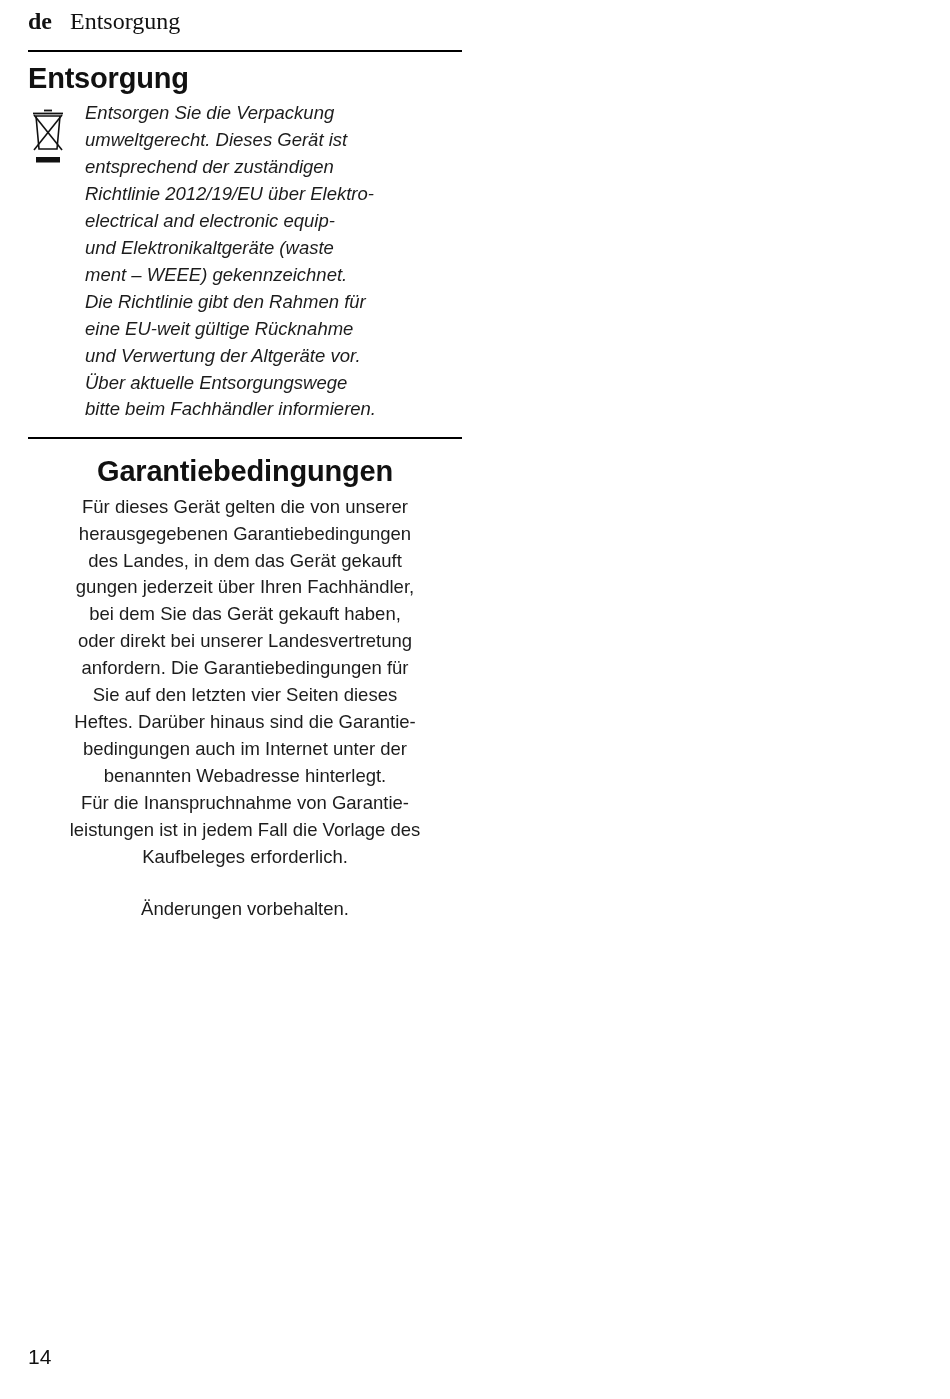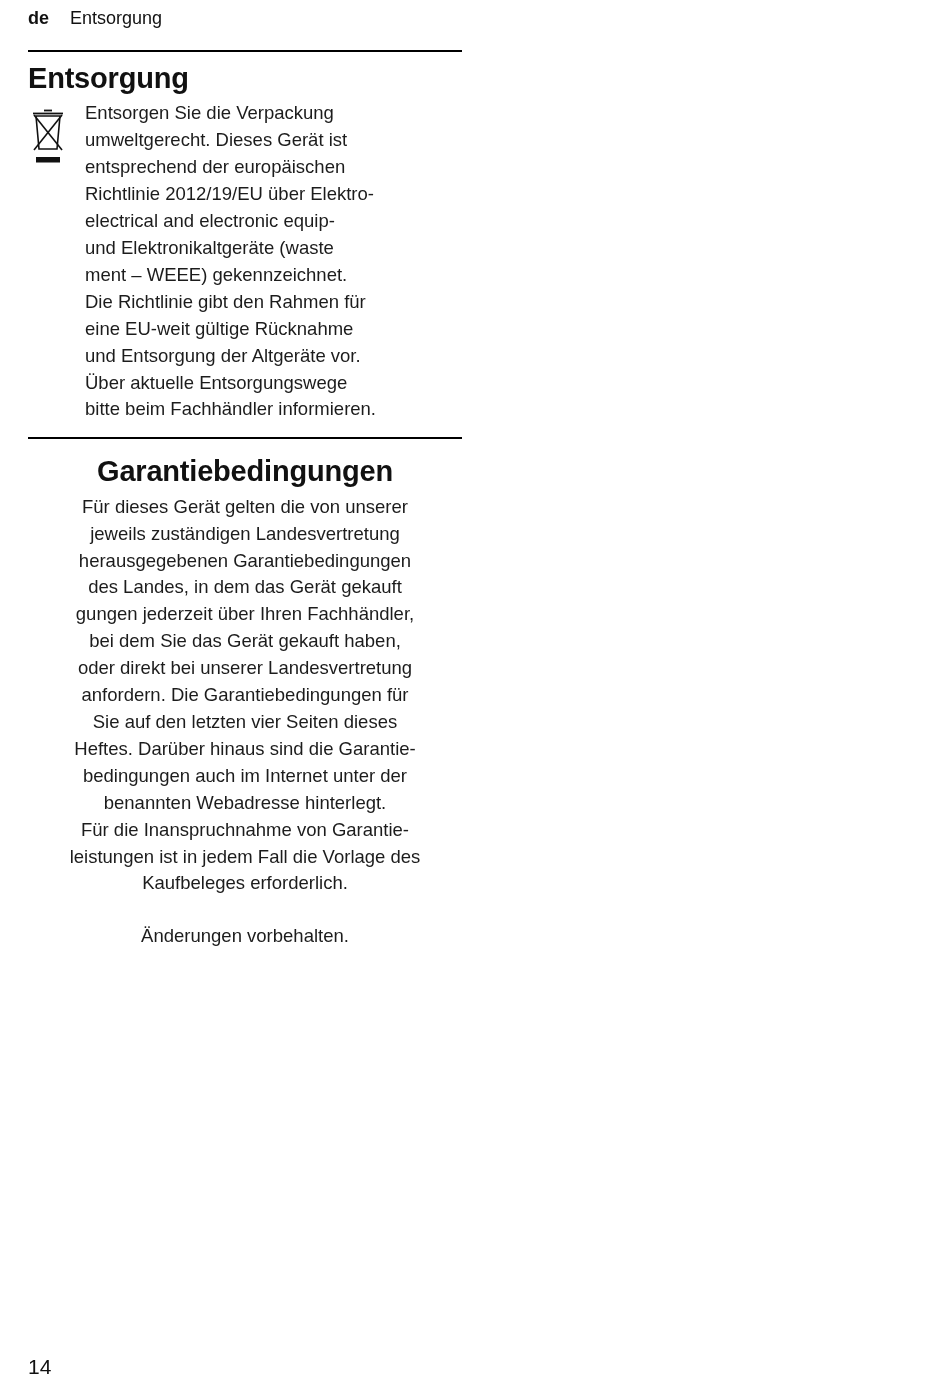--- a/index.html
+++ b/index.html
@@ -24,21 +24,22 @@
   }
 
   
   .runhead {
     position: absolute;
     left: 28px;
     top: 8px;
     width: 440px;
     display: flex;
     align-items: baseline;
-    font-size: 18px;
+    font-size: 24px;
+    font-family: Liberation Serif, serif;
   }
   .runhead-lang {
     font-weight: bold;
     width: 42px;
     color: #111;
   }
   .runhead-title {
     color: #111;
     font-weight: normal;
   }
@@ -79,40 +80,40 @@
     width: 40px;
     height: 62px;
   }
 
   .disposal-text {
     margin-left: 57px;
     font-size: 18.5px;
     line-height: 1.455;
     color: #1c1c1c;
   }
-  .disposal-text p { margin: 0; }
+  .disposal-text p { margin: 0; font-style: italic; }
 
   
   .warranty-block {
     margin-top: 17px;
     text-align: center;
   }
   .body-text {
     font-size: 18.5px;
     line-height: 1.455;
     color: #1c1c1c;
   }
   .body-text p { margin: 0; }
   .spacer-para { height: 26px; }
 
   
   .folio {
     position: absolute;
     left: 28px;
-    bottom: 20px;
+    bottom: 30px;
     font-size: 21px;
     color: #111;
   }
 
   
   .ln { display: block; }
 </style>
 </head>
 <body>
 
@@ -141,44 +142,43 @@
         <path d="M6 8 L34 43" stroke="#111" stroke-width="1.6"></path>
         <path d="M34 8 L6 43" stroke="#111" stroke-width="1.6"></path>
 
         <rect x="8" y="50" width="24" height="5.5" fill="#111"></rect>
       </svg>
 
       <div class="disposal-text">
         <p>
             <span class="ln">Entsorgen Sie die Verpackung</span>
             <span class="ln">umweltgerecht. Dieses Gerät ist</span>
-            <span class="ln">entsprechend der europäischen</span>
+            <span class="ln">entsprechend der zuständigen</span>
             <span class="ln">Richtlinie 2012/19/EU über Elektro-</span>
             <span class="ln">electrical  and electronic equip-</span>
             <span class="ln">und Elektronikaltgeräte (waste</span>
             <span class="ln">ment – WEEE) gekennzeichnet.</span>
             <span class="ln">Die Richtlinie gibt den Rahmen für</span>
             <span class="ln">eine EU-weit gültige Rücknahme</span>
-            <span class="ln">und Entsorgung der Altgeräte vor.</span>
+            <span class="ln">und Verwertung der Altgeräte vor.</span>
             <span class="ln">Über aktuelle Entsorgungswege</span>
             <span class="ln">bitte beim Fachhändler informieren.</span>
           </p>
       </div>
     </div>
 
     <div style="height:14px"></div>
     <hr class="rule">
 
     <div class="warranty-block">
       <h1 class="sec-title">Garantiebedingungen</h1>
 
       <div class="body-text">
         <p>
             <span class="ln">Für dieses Gerät gelten die von unserer</span>
-            <span class="ln">jeweils zuständigen Landesvertretung</span>
             <span class="ln">herausgegebenen Garantiebedingungen</span>
             <span class="ln">des Landes, in dem das Gerät gekauft</span>
             <span class="ln">gungen jederzeit über Ihren Fachhändler,</span>
             <span class="ln">bei dem Sie das Gerät gekauft haben,</span>
             <span class="ln">oder direkt bei unserer Landesvertretung</span>
             <span class="ln">anfordern. Die Garantiebedingungen für</span>
             <span class="ln">Sie auf den letzten vier Seiten dieses</span>
             <span class="ln">Heftes. Darüber hinaus sind die Garantie-</span>
             <span class="ln">bedingungen auch im Internet unter der</span>
             <span class="ln">benannten Webadresse hinterlegt.</span>

